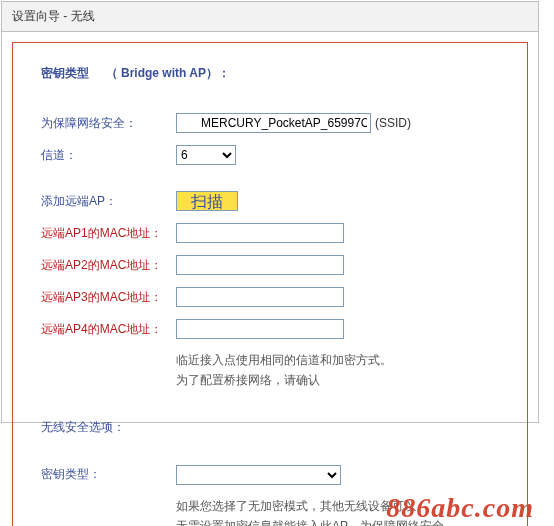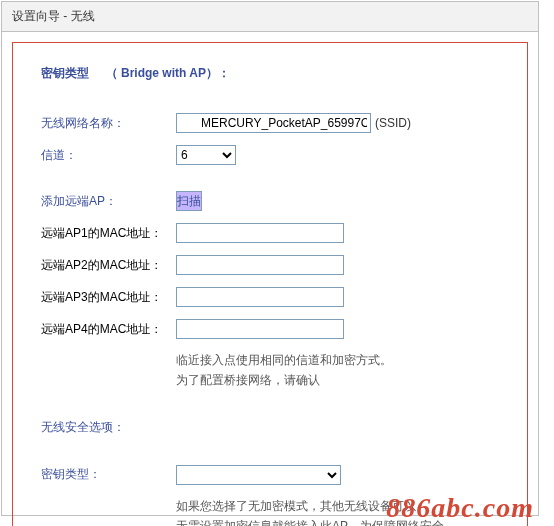--- a/index.html
+++ b/index.html
@@ -8,21 +8,21 @@
       font-size: 12px;
       background: #fff;
       width: 554px;
       height: 526px;
       position: relative;
       overflow: hidden;
     }
     .outer-container {
       border: 1px solid #c0c0c0;
       width: 538px;
-      height: 515px;
+      height: 422px;
       margin: 1px 0 0 1px;
       position: relative;
     }
     .header {
       background: #f2f2f2;
       border-bottom: 1px solid #c0c0c0;
       padding: 6px 10px;
       font-size: 12px;
       color: #333;
     }
@@ -47,21 +47,21 @@
       min-height: 22px;
     }
     .form-label {
       width: 135px;
       color: #3a4f9b;
       font-size: 12px;
       flex-shrink: 0;
     }
     .form-label-normal {
       width: 135px;
-      color: #000000;
+      color: #b91c1c;
       font-size: 12px;
       flex-shrink: 0;
     }
     .input-text {
       height: 20px;
       border: 1px solid #7f9db9;
       padding: 1px 3px;
       font-size: 12px;
       font-family: "SimSun", Arial, sans-serif;
     }
@@ -81,24 +81,24 @@
     }
     .select-key {
       width: 165px;
       height: 20px;
       border: 1px solid #7f9db9;
       font-size: 12px;
       background: #fff;
     }
     .scan-btn {
       height: 20px;
-      padding: 0 0;
-      border: 1px solid #7f9db9;
-      background: #c4b5fd;
-      font-size: 12px;
+      padding: 0 14px;
+      border: 1px solid #7f9db9;
+      background: #fde047;
+      font-size: 16px;
       color: #3a4f9b;
       cursor: pointer;
       font-family: "SimSun", Arial, sans-serif;
     }
     .hint-text {
       margin-left: 135px;
       color: #555;
       font-size: 12px;
       line-height: 1.7;
       margin-top: 4px;
@@ -130,21 +130,21 @@
 
   <div class="content-wrap">
 
     <div class="mode-row">
       <span>密钥类型</span>
       &nbsp;&nbsp;&nbsp;
       <span>（ Bridge with AP）：</span>
     </div>
 
     <div class="form-row">
-      <span class="form-label">无线网络名称：</span>
+      <span class="form-label">为保障网络安全：</span>
       <input class="input-text input-ssid" type="text" value="MERCURY_PocketAP_65997C" style="">
       <span class="ssid-suffix">(SSID)</span>
     </div>
 
     <div class="form-row">
       <span class="form-label">信道：</span>
       <select class="select-channel">
         <option>6</option>
       </select>
     </div>

